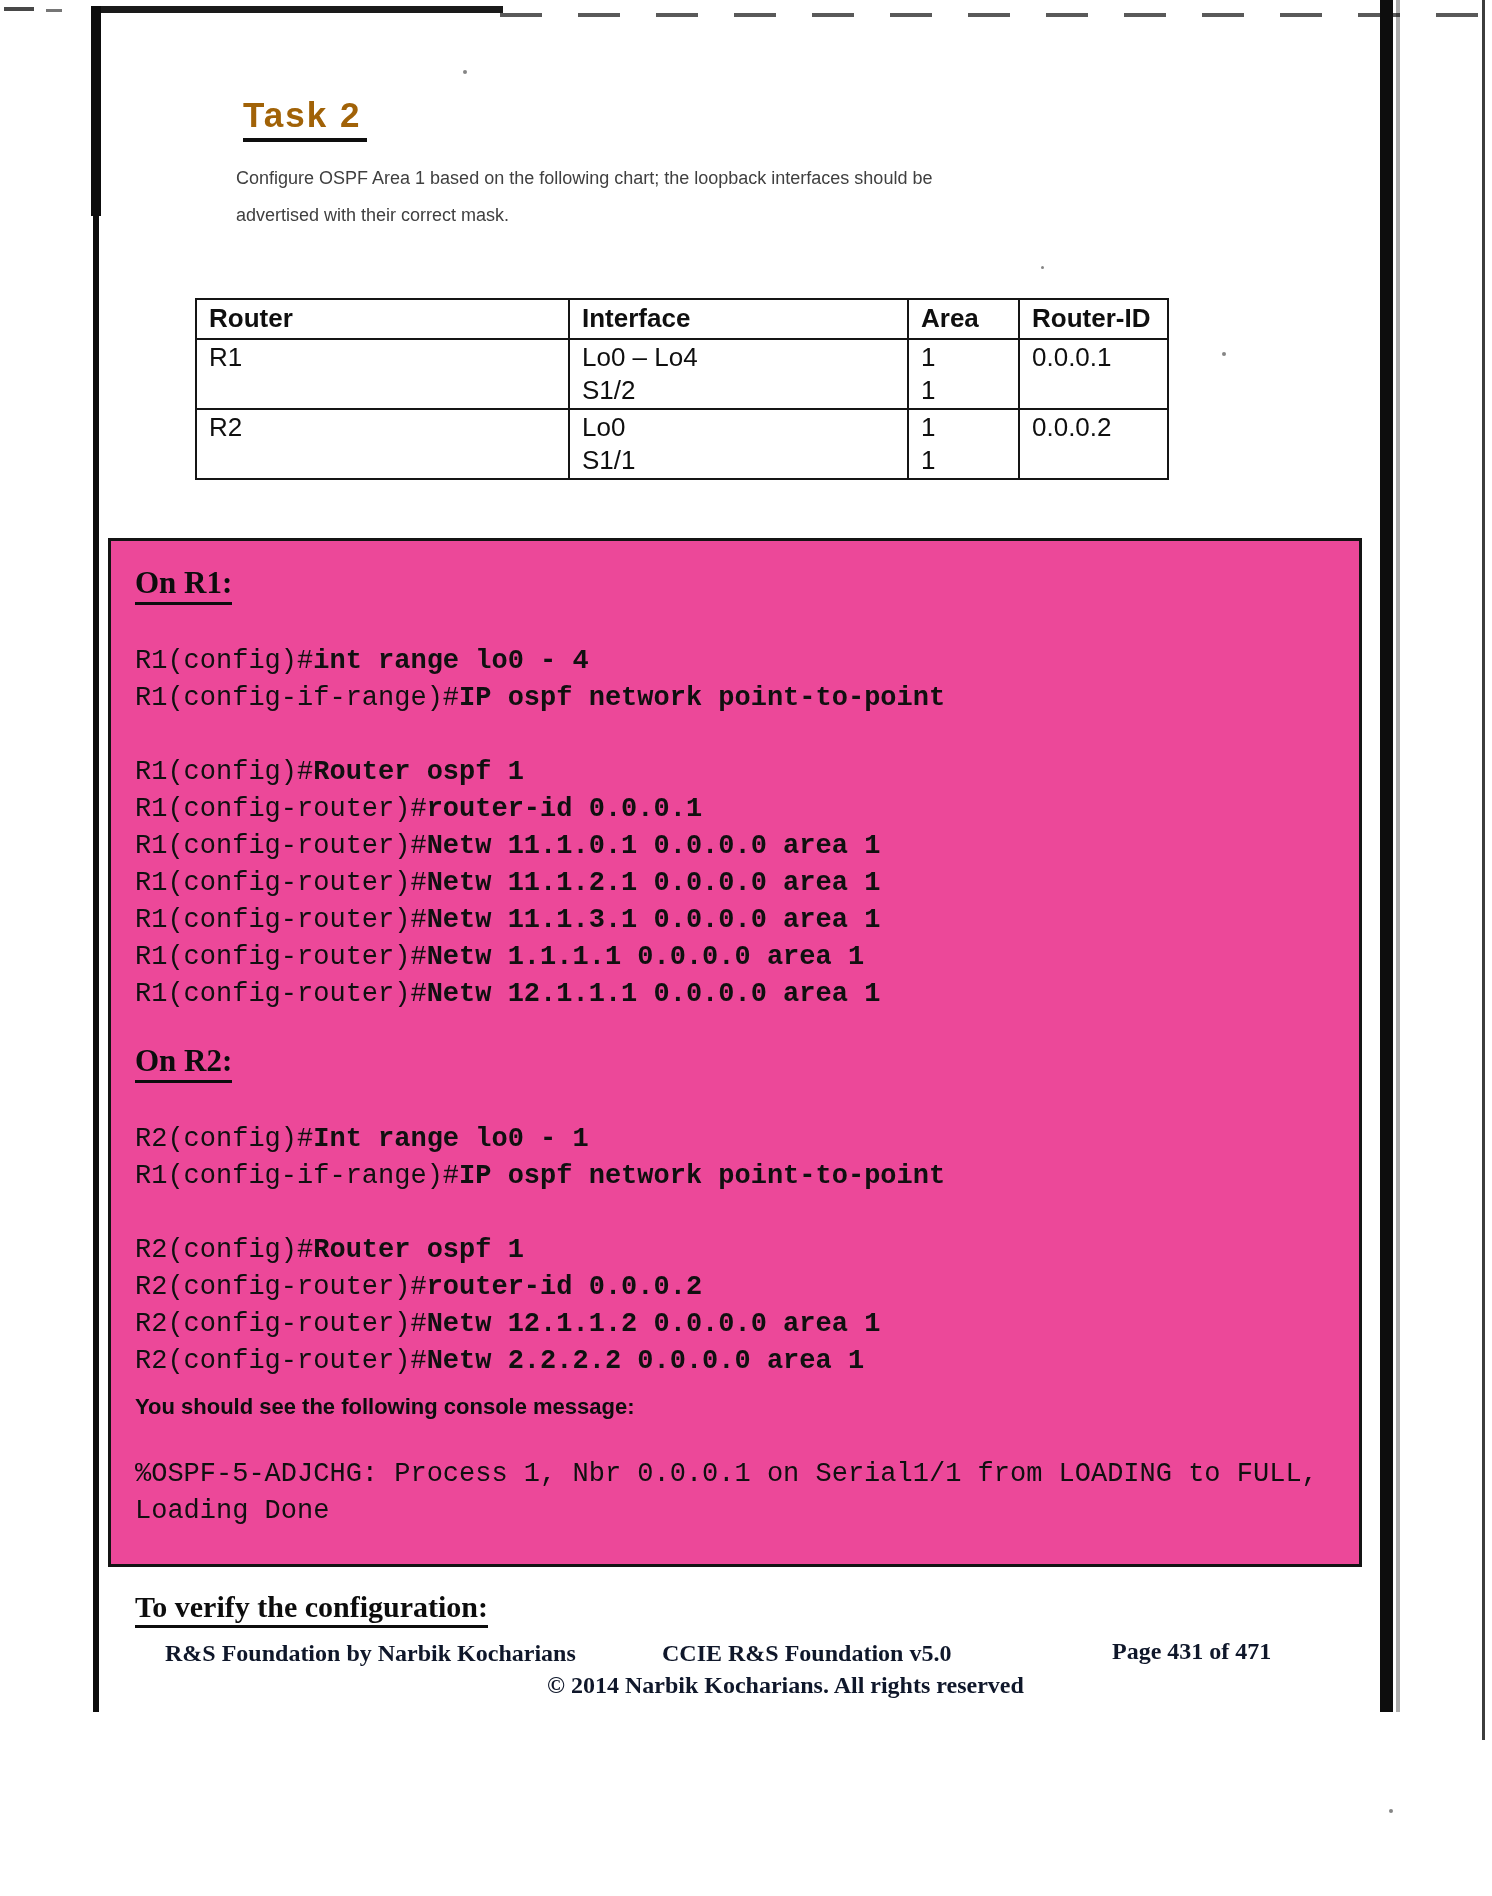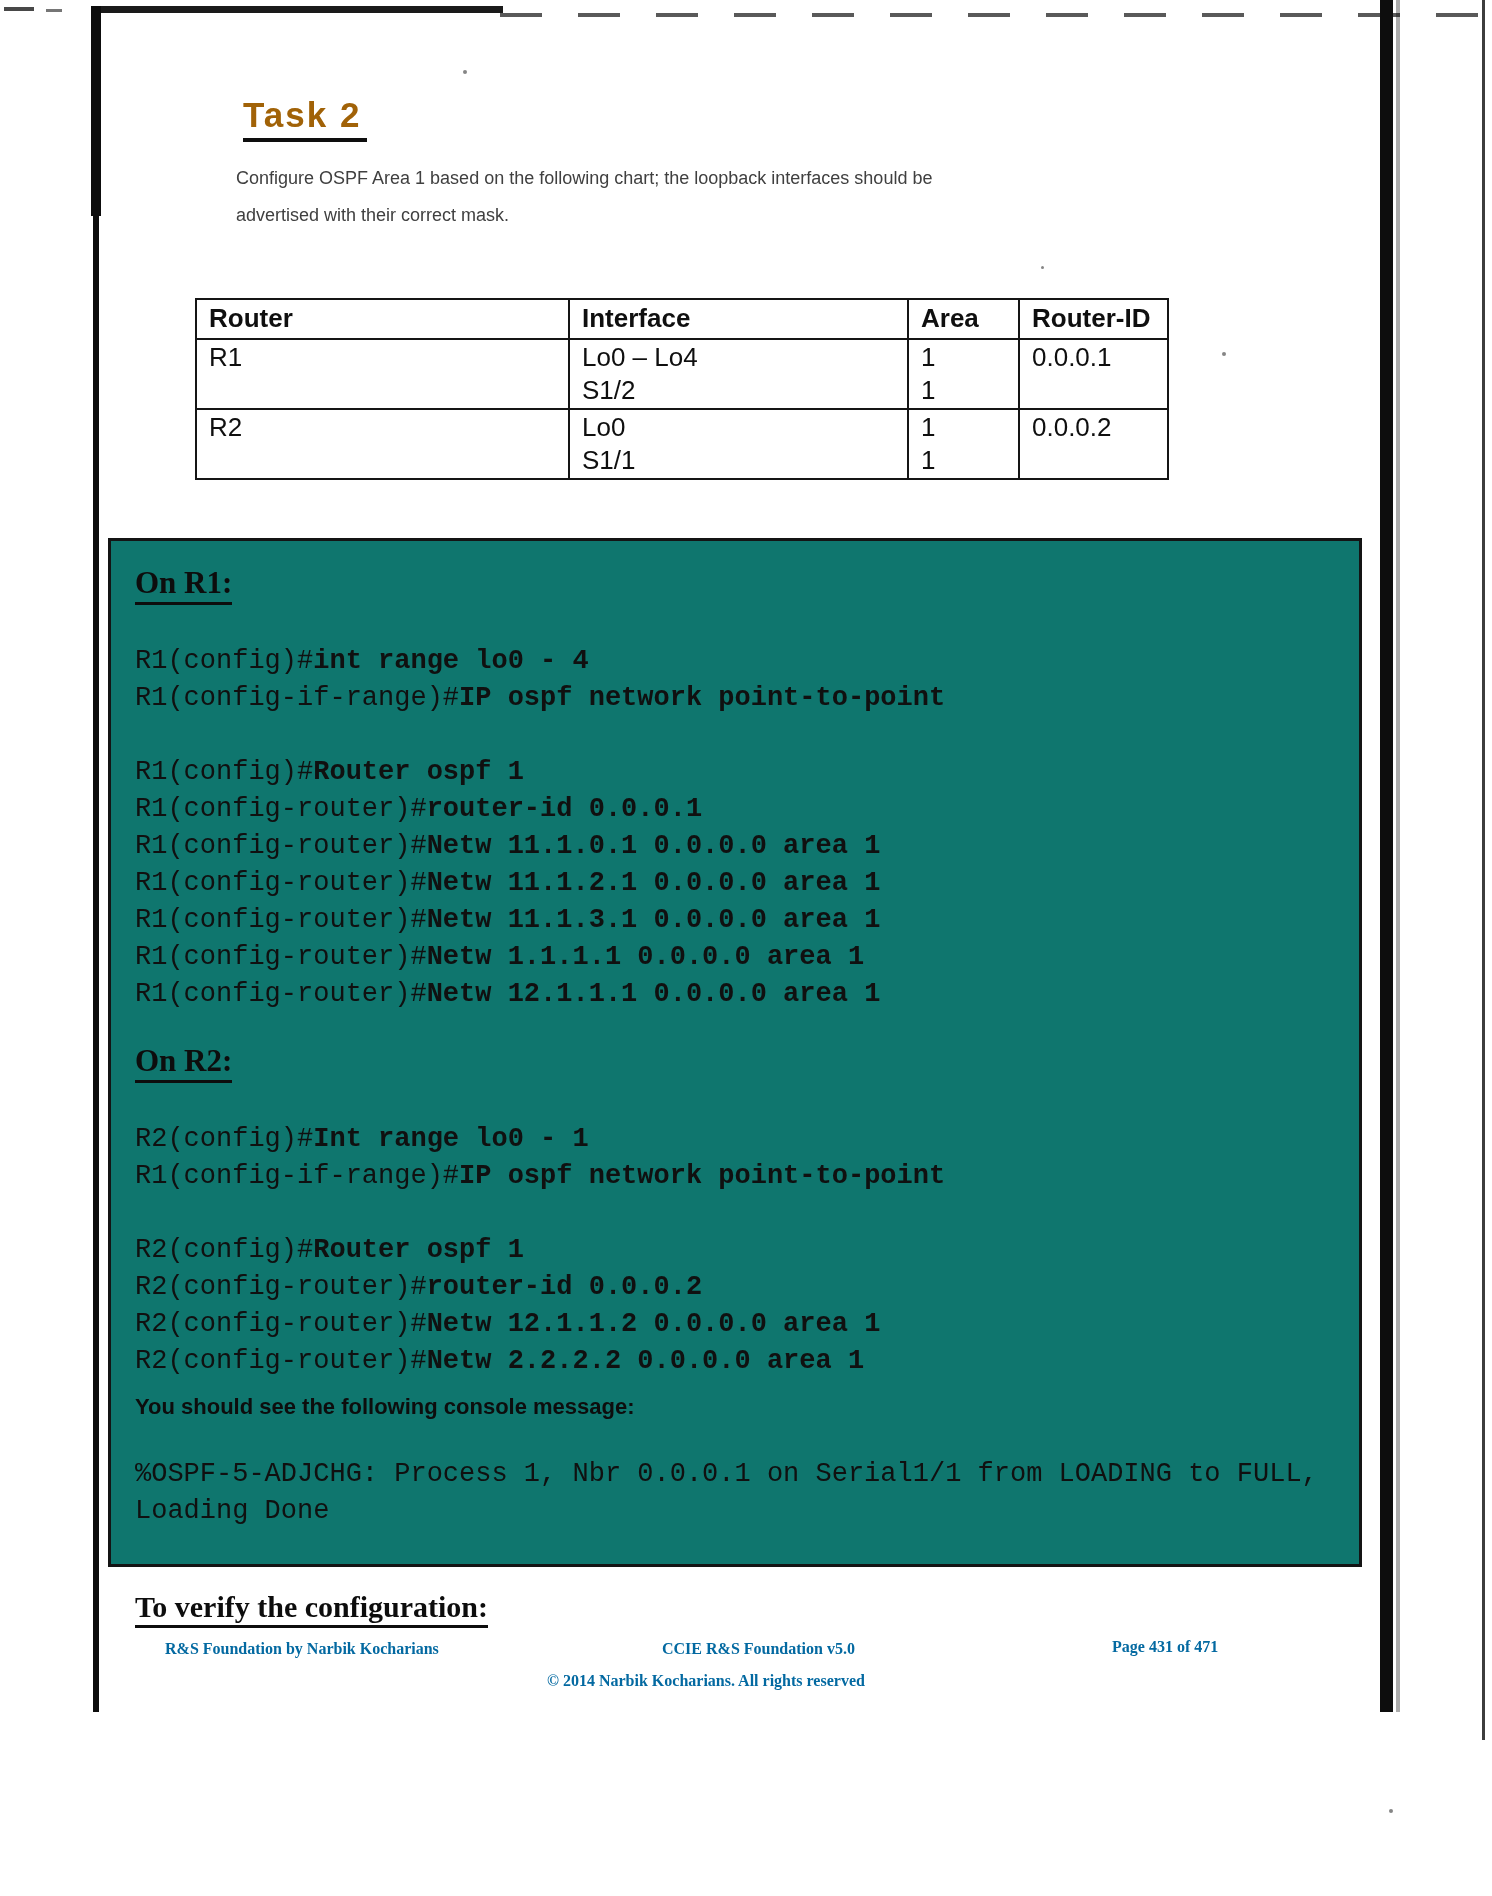--- a/index.html
+++ b/index.html
@@ -22,36 +22,36 @@
   table.cfg{position:absolute;left:195px;top:298px;border-collapse:collapse;table-layout:fixed;
       width:972px;font-size:26px;color:#0f0f0f;}
   table.cfg th,table.cfg td{border:2px solid #151515;padding:1px 0 1px 12px;text-align:left;
       vertical-align:top;font-weight:normal;}
   table.cfg th{font-weight:bold;height:36px;line-height:34px;}
   table.cfg td{height:66px;line-height:33px;}
   .cell-line{display:block;}
 
   
   .console-box{position:absolute;left:108px;top:538px;width:1254px;height:1029px;
-      border:3px solid #141414;background:#0f766e;padding:22px 0 0 24px;box-sizing:border-box;}
+      border:3px solid #141414;background:#ec4899;padding:22px 0 0 24px;box-sizing:border-box;}
   .serif-head{display:inline-block;font-family:"Liberation Serif",serif;font-size:31px;
       font-weight:bold;color:#0d0d0d;border-bottom:3px solid #0d0d0d;padding-bottom:1px;}
   .head-r1{margin:2px 0 22px 0;}
   .head-r2{margin:14px 0 22px 0;}
   .mono{font-family:"Liberation Mono",monospace;font-size:27px;line-height:37px;color:#101010;}
   .cmd{font-weight:bold;}
   .blk{margin:16px 0 37px 0;}
   .blk-tight{margin:0 0 16px 0;}
   .console-note{font-size:22px;font-weight:bold;color:#0d0d0d;margin:14px 0 36px 0;}
   .console-msg{margin:0 0 26px 0;}
   .verify-head{margin-top:34px;font-size:30px;}
 
   
-  .footer-item{position:absolute;font-family:"Liberation Serif",serif;font-size:16px;
-      font-weight:bold;color:#0369a1;white-space:nowrap;}
+  .footer-item{position:absolute;font-family:"Liberation Serif",serif;font-size:24px;
+      font-weight:bold;color:#0f172a;white-space:nowrap;}
   .footer-italic{}
 </style>
 </head>
 <body>
 
 <div class="page">
 
   <div class="artifact" style="left:4px;top:7px;width:30px;height:4px;opacity:.8;"></div>
   <div class="artifact" style="left:46px;top:9px;width:16px;height:3px;opacity:.6;"></div>
   <div class="artifact" style="left:93px;top:6px;width:410px;height:7px;"></div>

